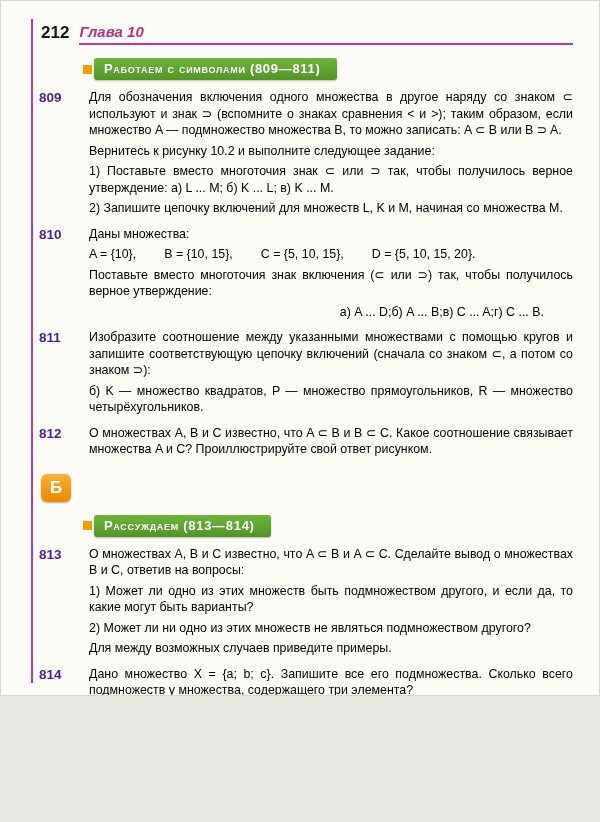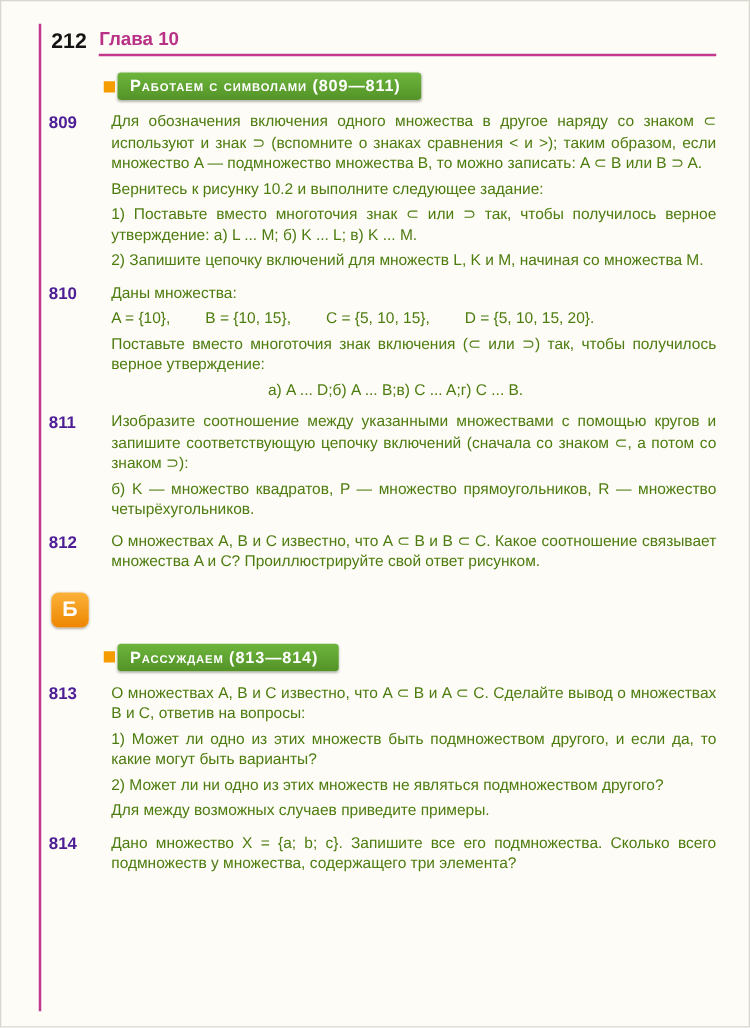--- a/index.html
+++ b/index.html
@@ -3,21 +3,21 @@
 <meta charset="utf-8">
 <style>
   * { margin: 0; padding: 0; box-sizing: border-box; }
   html, body { background: #e9e8e2; }
   body {
     width: 600px; height: 822px;
     font-family: "Liberation Sans", sans-serif;
   }
   .page {
     position: relative;
-    width: 600px; height: 822px;
+    width: 600px; height: 696px;
     background: #fdfcf6;
     overflow: hidden;
     border: 1px solid #d8d7d0;
   }
   .vrule {
     position: absolute;
     left: 30px; top: 18px; bottom: 12px;
     width: 2px;
     background: #c2398e;
   }
@@ -32,20 +32,21 @@
     padding-bottom: 2px;
   }
   .chapter-wrap {
     flex: 1;
     border-bottom: 2px solid #c2398e;
     padding-bottom: 2px;
   }
   .chapter {
     color: #b93286;
     font-weight: bold;
+    font-style: italic;
     font-size: 15px;
   }
   .content { padding: 0 26px 0 38px; }
 
   .banner-row {
     display: flex;
     align-items: center;
     margin: 13px 0 7px 44px;
   }
   .banner-sq {
@@ -71,35 +72,35 @@
     flex: 0 0 50px;
     font-weight: bold;
     color: #4c1d95;
     font-size: 13.5px;
     padding-top: 1px;
   }
   .ex-body {
     flex: 1;
     font-size: 12.4px;
     line-height: 1.33;
-    color: #4d7c0f;
+    color: #000000;
     text-align: justify;
   }
   .ex-body p { margin-bottom: 4px; }
   .ex-body p:last-child { margin-bottom: 0; }
 
   .sets-row {
     display: flex;
     gap: 28px;
     text-align: left;
     margin-bottom: 4px;
   }
   .options-row {
     display: flex;
-    justify-content: center;
+    justify-content: flex-end;
     width: 94%;
     text-align: left;
   }
 
   .level-badge {
     width: 30px; height: 28px;
     margin: 16px 0 2px 2px;
     background: linear-gradient(180deg, #fbb23a, #ee8600);
     border-radius: 6px;
     color: #ffffff;

